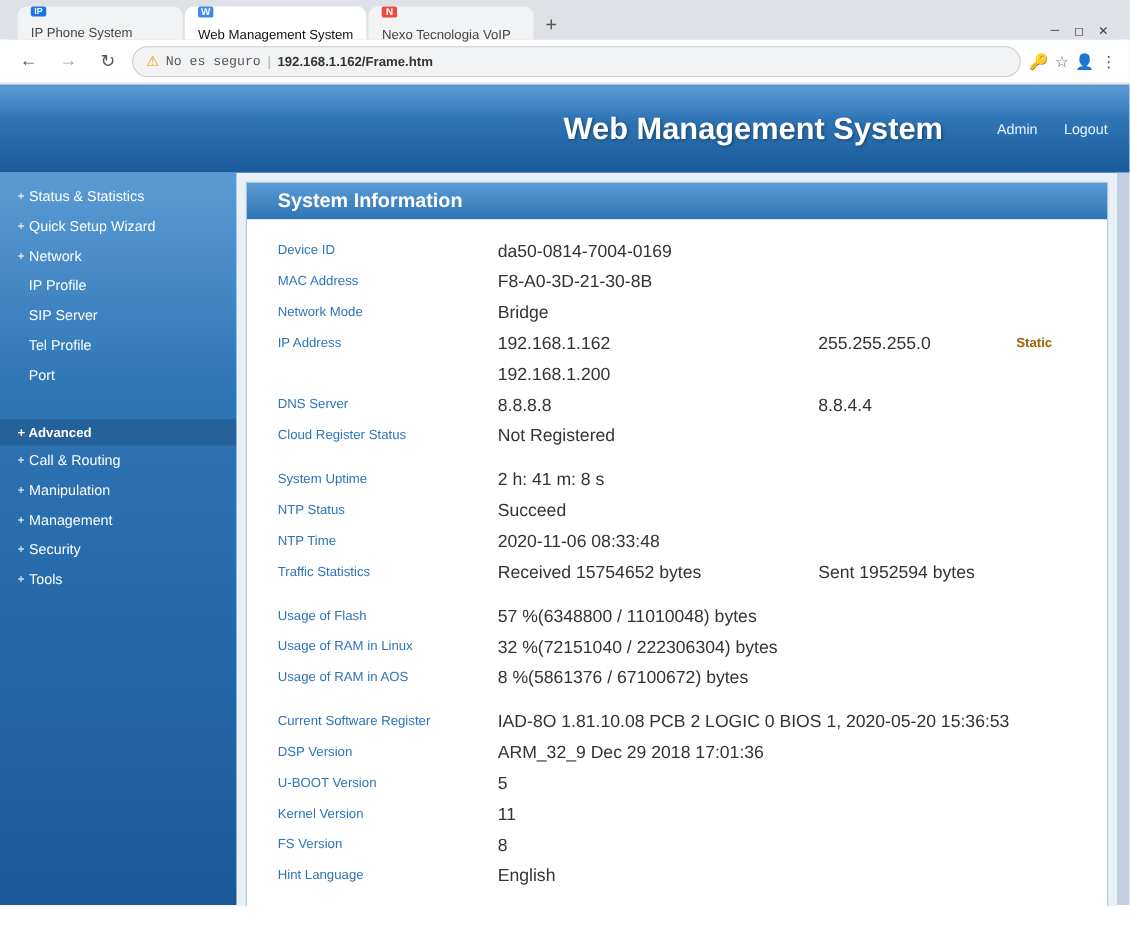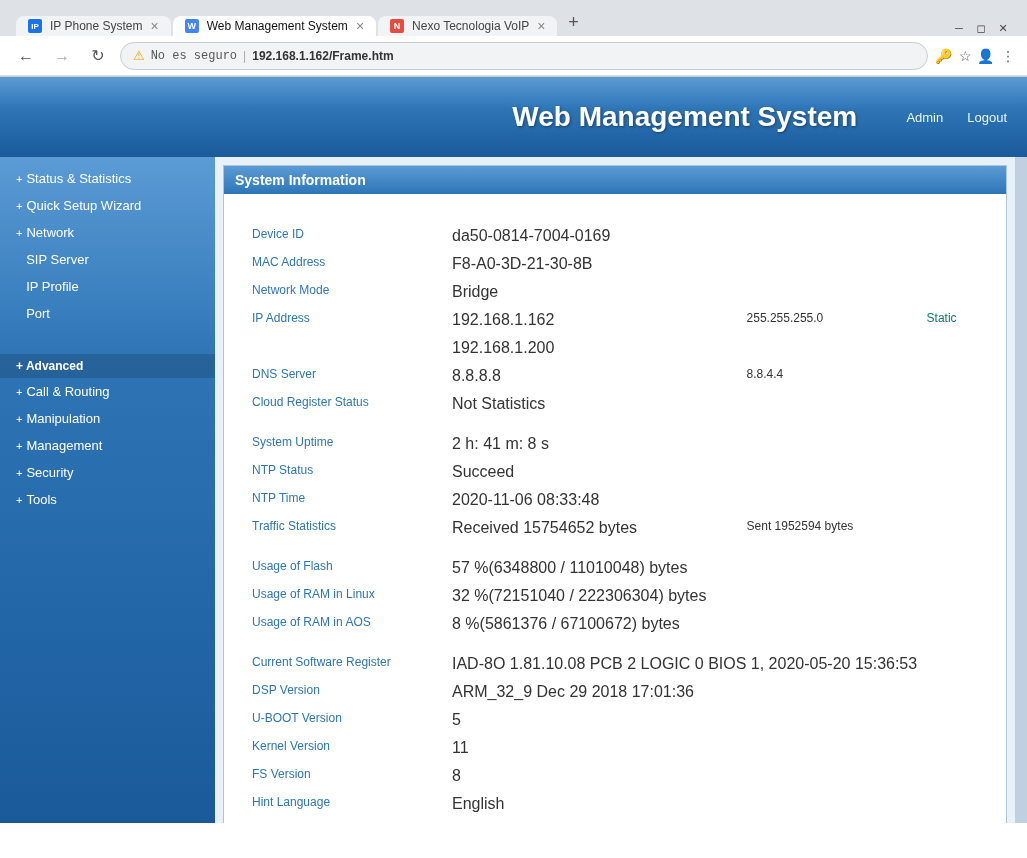--- a/index.html
+++ b/index.html
@@ -3,21 +3,21 @@
   <meta charset="utf-8">
   <style>
     * { margin: 0; padding: 0; box-sizing: border-box; }
     body { font-family: Arial, sans-serif; font-size: 13px; background: #fff; }
 
     
     .browser-chrome { background: #f1f3f4; border-bottom: 1px solid #ccc; }
     .title-bar { display: flex; align-items: center; height: 36px; background: #dee1e6; padding: 0 8px; gap: 4px; }
     .win-btn { width: 16px; height: 16px; display: flex; align-items: center; justify-content: center; font-size: 11px; cursor: pointer; color: #444; }
     .tabs-bar { display: flex; align-items: flex-end; height: 36px; background: #dee1e6; padding: 0 0 0 8px; }
-    .tab { display: flex; align-items: center; height: 20px; background: #f1f3f4; border-radius: 8px 8px 0 0; padding: 0 12px; gap: 8px; font-size: 12px; color: #444; cursor: pointer; min-width: 150px; }
+    .tab { display: flex; align-items: flex-start; height: 30px; background: #f1f3f4; border-radius: 8px 8px 0 0; padding: 0 12px; gap: 8px; font-size: 12px; color: #444; cursor: pointer; min-width: 150px; flex-direction: column; }
     .tab.active { background: #fff; color: #111; }
     .tab-favicon { width: 14px; height: 14px; background: #1a73e8; border-radius: 2px; display: flex; align-items: center; justify-content: center; color: white; font-size: 8px; font-weight: bold; }
     .tab-close { margin-left: auto; color: #888; font-size: 14px; cursor: pointer; }
     .new-tab-btn { width: 28px; height: 28px; display: flex; align-items: center; justify-content: center; font-size: 18px; color: #555; cursor: pointer; }
 
     .address-bar { display: flex; align-items: center; height: 40px; background: #fff; padding: 0 12px; gap: 8px; border-bottom: 1px solid #e0e0e0; }
     .nav-btn { width: 28px; height: 28px; display: flex; align-items: center; justify-content: center; color: #555; font-size: 16px; cursor: pointer; border-radius: 50%; }
     .address-input { flex: 1; height: 28px; border: 1px solid #ccc; border-radius: 14px; padding: 0 12px; font-size: 12px; color: #333; background: #f1f3f4; display: flex; align-items: center; gap: 6px; }
     .address-input .warning-icon { color: #f90; font-size: 13px; }
     .address-text { color: #333; font-size: 12px; font-weight: bold; }
@@ -75,34 +75,34 @@
       position: relative;
     }
     .content-panel { 
       background: white; 
       margin: 8px; 
       border: 1px solid #adc6e0; 
     }
     .panel-header { 
       background: linear-gradient(180deg, #5b9bd5, #2e75b6); 
       color: white; 
-      padding: 6px 11px; 
-      font-size: 14px;
+      padding: 6px 28px; 
+      font-size: 18px;
       font-weight: bold;
     }
     .panel-body { padding: 16px 20px; }
 
     
-    .info-table { width: 100%; border-collapse: collapse; margin-top: 12px; }
+    .info-table { width: 100%; border-collapse: collapse; }
     .info-row { }
     .info-row td { padding: 5px 8px; vertical-align: top; }
     .info-label { color: #2e75b6; font-size: 12px; width: 200px; }
     .info-value { color: #333; font-size: 16px; }
-    .info-value2 { color: #333; font-size: 12px; width: 180px; }
-    .info-value3 { color: #0f766e; font-size: 12px; }
+    .info-value2 { color: #333; font-size: 16px; width: 180px; }
+    .info-value3 { color: #a16207; font-size: 12px; font-weight: bold; }
     .section-gap td { height: 12px; }
 
     
     .scrollbar { width: 12px; background: #c0d0e0; flex-shrink: 0; }
   </style>
 </head>
 <body>
 
 <div class="browser-chrome">
   <div class="title-bar">
@@ -173,25 +173,29 @@
     <div class="sidebar-item">
       <span class="prefix">+</span>
       <span>Quick Setup Wizard</span>
     </div>
     <div class="sidebar-item">
       <span class="prefix">+</span>
       <span>Network</span>
     </div>
     <div class="sidebar-item">
       <span class="prefix">&nbsp;&nbsp;</span>
+      <span>IP Profile</span>
+    </div>
+    <div class="sidebar-item">
+      <span class="prefix">&nbsp;&nbsp;</span>
       <span>SIP Server</span>
     </div>
     <div class="sidebar-item">
       <span class="prefix">&nbsp;&nbsp;</span>
-      <span>IP Profile</span>
+      <span>Tel Profile</span>
     </div>
     <div class="sidebar-item">
       <span class="prefix">&nbsp;&nbsp;</span>
       <span>Port</span>
     </div>
     <div class="sidebar-section-header">
       <span>+</span>
       <span> Advanced</span>
     </div>
     <div class="sidebar-item">
@@ -253,21 +257,21 @@
               <td class="info-value3"></td>
             </tr>
             <tr class="info-row">
               <td class="info-label">DNS Server</td>
               <td class="info-value">8.8.8.8</td>
               <td class="info-value2">8.8.4.4</td>
               <td class="info-value3"></td>
             </tr>
             <tr class="info-row">
               <td class="info-label">Cloud Register Status</td>
-              <td class="info-value">Not Statistics</td>
+              <td class="info-value">Not Registered</td>
               <td class="info-value2"></td>
               <td class="info-value3"></td>
             </tr>
             <tr class="section-gap">
                 <td colspan="4"></td>
               </tr>
             <tr class="info-row">
               <td class="info-label">System Uptime</td>
               <td class="info-value">2 h:  41 m:  8 s</td>
               <td class="info-value2"></td>

